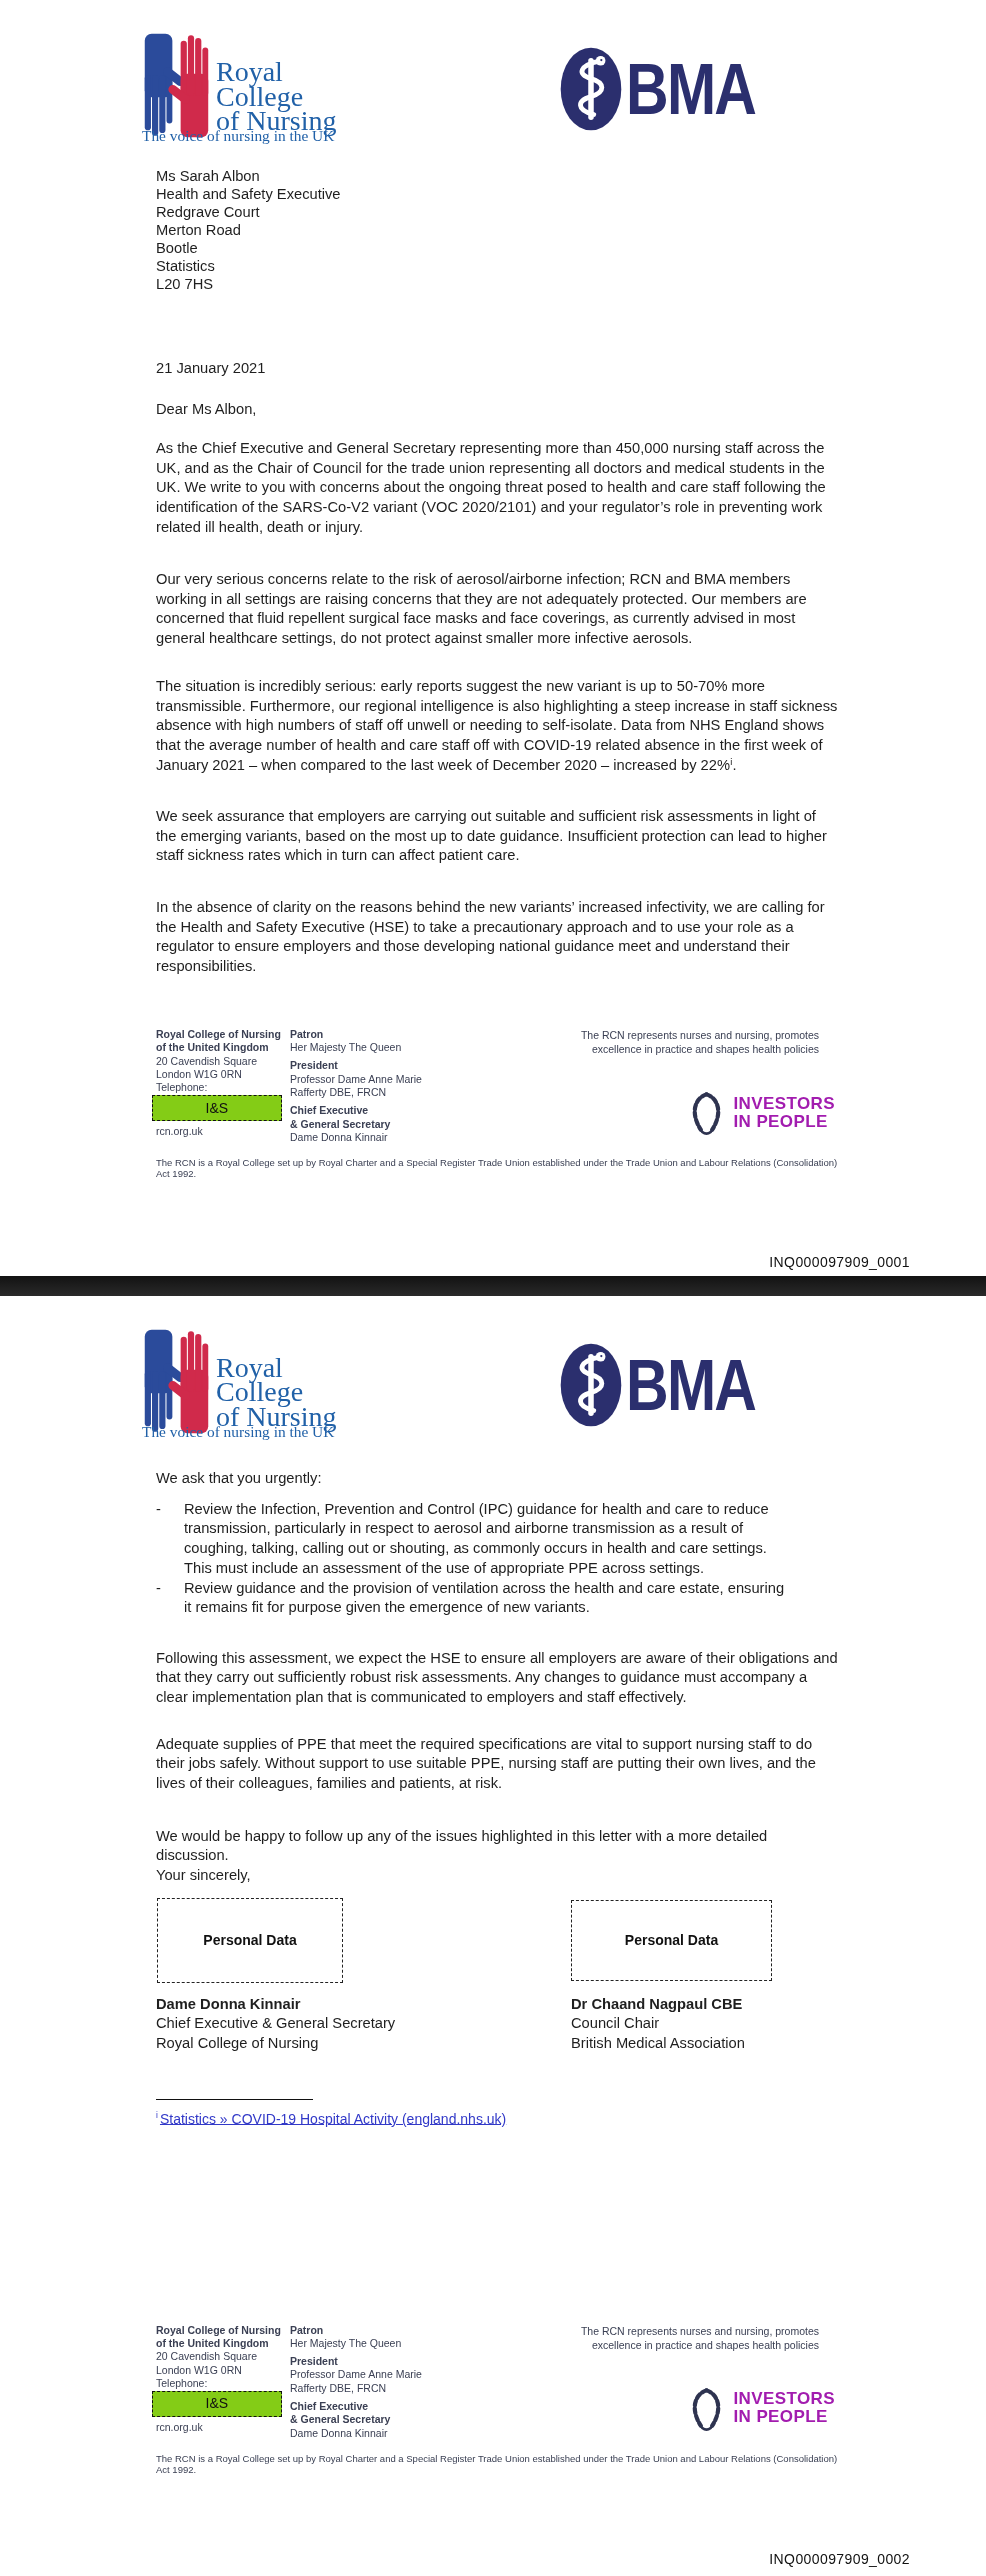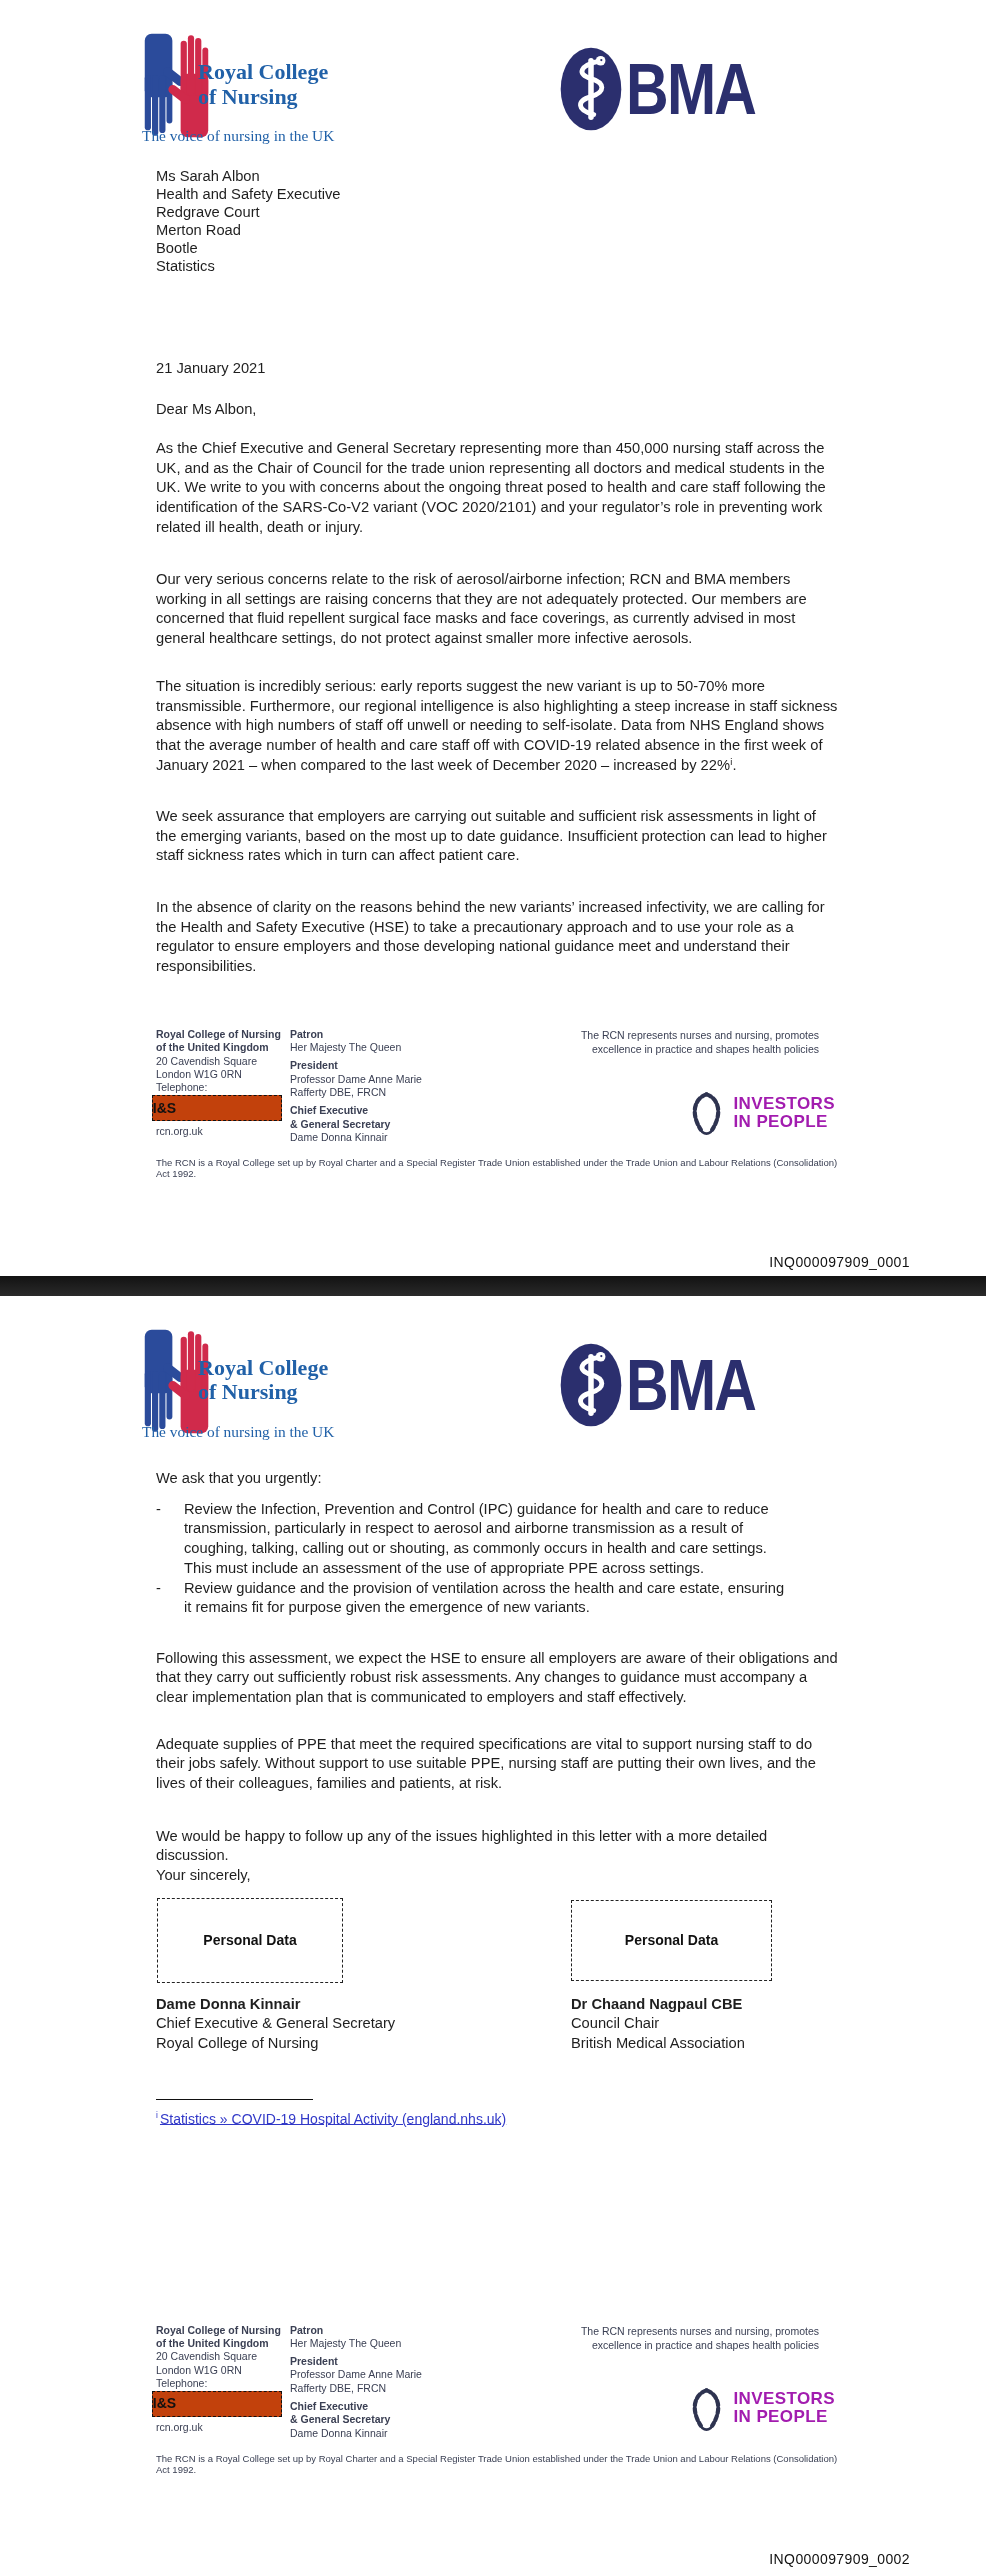--- a/index.html
+++ b/index.html
@@ -11,23 +11,23 @@
   .page{position:relative;width:987px;background:#ffffff;overflow:hidden;}
   #page1{height:1276px;}
   #page2{height:1280px;}
   .divider{width:987px;height:19.7px;background:linear-gradient(#121212,#2a2a2a);}
 
   
   .letterhead{position:absolute;left:0;top:25px;width:987px;height:126px;}
   .rcn-logo{position:absolute;left:142px;top:0;width:211px;height:126px;}
   .rcn-mark{position:absolute;left:0;top:8.4px;}
   .rcn-name{
-    position:absolute;left:56px;top:35px;
+    position:absolute;left:74px;top:35px;
     font-family:"Liberation Serif","DejaVu Serif",serif;
-    font-size:22px;line-height:24.6px;color:#2161a8;font-weight:700;
+    font-size:28px;line-height:24.6px;color:#2161a8;font-weight:400;
   }
   .rcn-tagline{
     position:absolute;left:0;top:102px;width:211px;
     font-family:"Liberation Serif","DejaVu Serif",serif;
     font-size:15.4px;color:#2161a8;font-weight:500;white-space:nowrap;
   }
   .bma-logo{position:absolute;left:560px;top:21px;height:86px;display:flex;align-items:center;}
   .bma-word{
     font-size:72px;font-weight:700;color:#2b2f6e;line-height:1;
     letter-spacing:-2.1px;transform:scaleX(0.82);transform-origin:left center;
@@ -59,22 +59,22 @@
   .fn-sup{font-size:8.4px;color:#3239c8;vertical-align:super;margin-right:2.1px;}
 
   
   .footer{position:absolute;left:156px;top:1028px;width:679px;height:140px;color:#3b4054;font-size:10.5px;line-height:13.3px;}
   .f-col1{position:absolute;left:0;top:0;width:140px;}
   .f-col2{position:absolute;left:134px;top:0;width:154px;}
   .f-bold{font-weight:700;}
   .f-gap{height:4.9px;}
   .redaction-box{
     width:128px;height:24px;margin:0.7px 0 4.2px -4.2px;border:1.4px dashed #111;
-    display:flex;align-items:center;
-    font-weight:700;font-size:14px;color:#111;background:#c2410c;
+    display:flex;align-items:center;justify-content:center;
+    font-weight:400;font-size:14px;color:#111;background:#84cc16;
   }
   .f-col3{position:absolute;right:16px;top:0;text-align:right;width:295px;line-height:14px;}
   .iip{position:absolute;right:0;top:62px;display:flex;align-items:center;}
   .iip-text{margin-left:7px;font-size:17px;font-weight:600;line-height:18px;color:#a21caf;letter-spacing:0.4px;}
   .disclaimer{position:absolute;left:156px;top:1157px;width:688px;font-size:9.5px;color:#3b4054;}
   .doc-ref{position:absolute;right:77px;font-size:14px;letter-spacing:0.4px;color:#111;}
 </style>
 </head>
 <body>
 
@@ -118,20 +118,21 @@
     </div>
   </div>
 
   <div class="block" style="top:167px">
     <div class="addr-line">Ms Sarah Albon</div>
     <div class="addr-line">Health and Safety Executive</div>
     <div class="addr-line">Redgrave Court</div>
     <div class="addr-line">Merton Road</div>
     <div class="addr-line">Bootle</div>
     <div class="addr-line">Statistics</div>
+    <div class="addr-line">L20 7HS</div>
   </div>
 
 
   <div class="block body-text" style="top:359px">21 January 2021</div>
 
   <div class="block body-text" style="top:400px">Dear Ms Albon,</div>
 
   <div class="block body-text" style="top:439px">As the Chief Executive and General Secretary representing more than 450,000 nursing staff across the UK, and as the Chair of Council for the trade union representing all doctors and medical students in the UK. We write to you with concerns about the ongoing threat posed to health and care staff following the identification of the SARS-Co-V2 variant (VOC 2020/2101) and your regulator’s role in preventing work related ill health, death or injury.</div>
   <div class="block body-text" style="top:570px">Our very serious concerns relate to the risk of aerosol/airborne infection; RCN and BMA members working in all settings are raising concerns that they are not adequately protected. Our members are concerned that fluid repellent surgical face masks and face coverings, as currently advised in most general healthcare settings, do not protect against smaller more infective aerosols.</div>
   <div class="block body-text" style="top:677px">The situation is incredibly serious: early reports suggest the new variant is up to 50-70% more transmissible. Furthermore, our regional intelligence is also highlighting a steep increase in staff sickness absence with high numbers of staff off unwell or needing to self-isolate. Data from NHS England shows that the average number of health and care staff off with COVID-19 related absence in the first week of January 2021 – when compared to the last week of December 2020 – increased by 22%ⁱ.</div>

